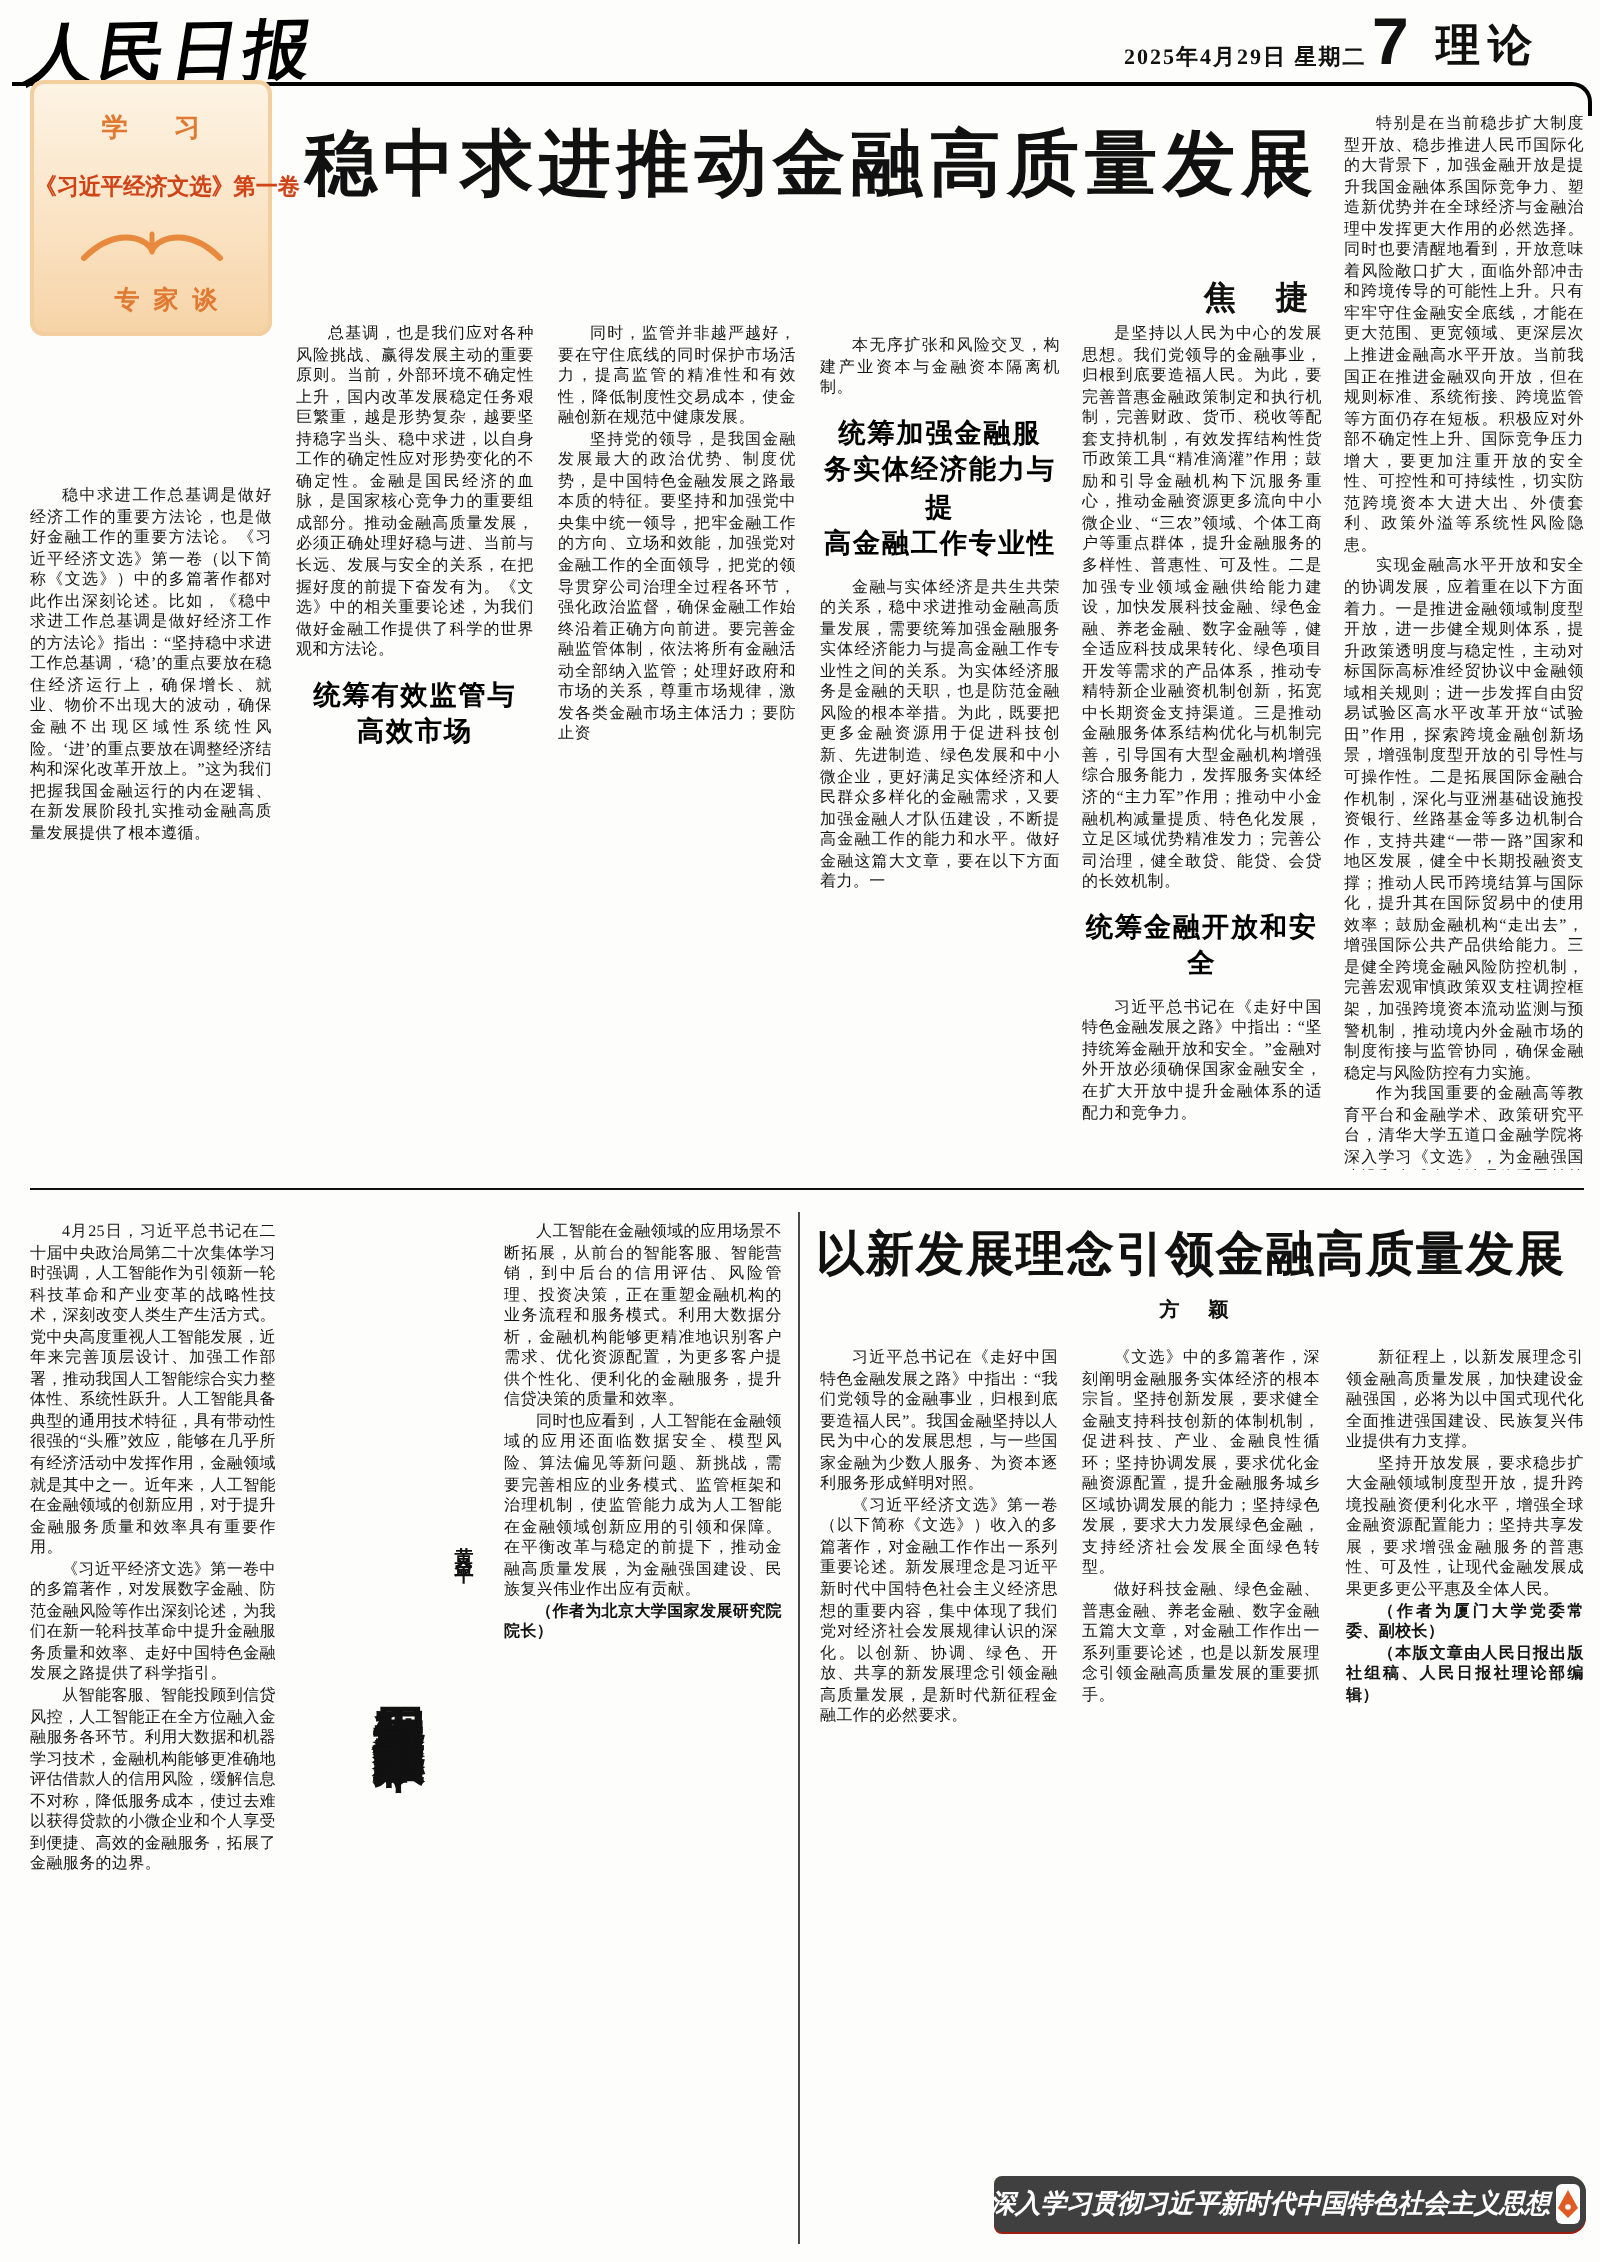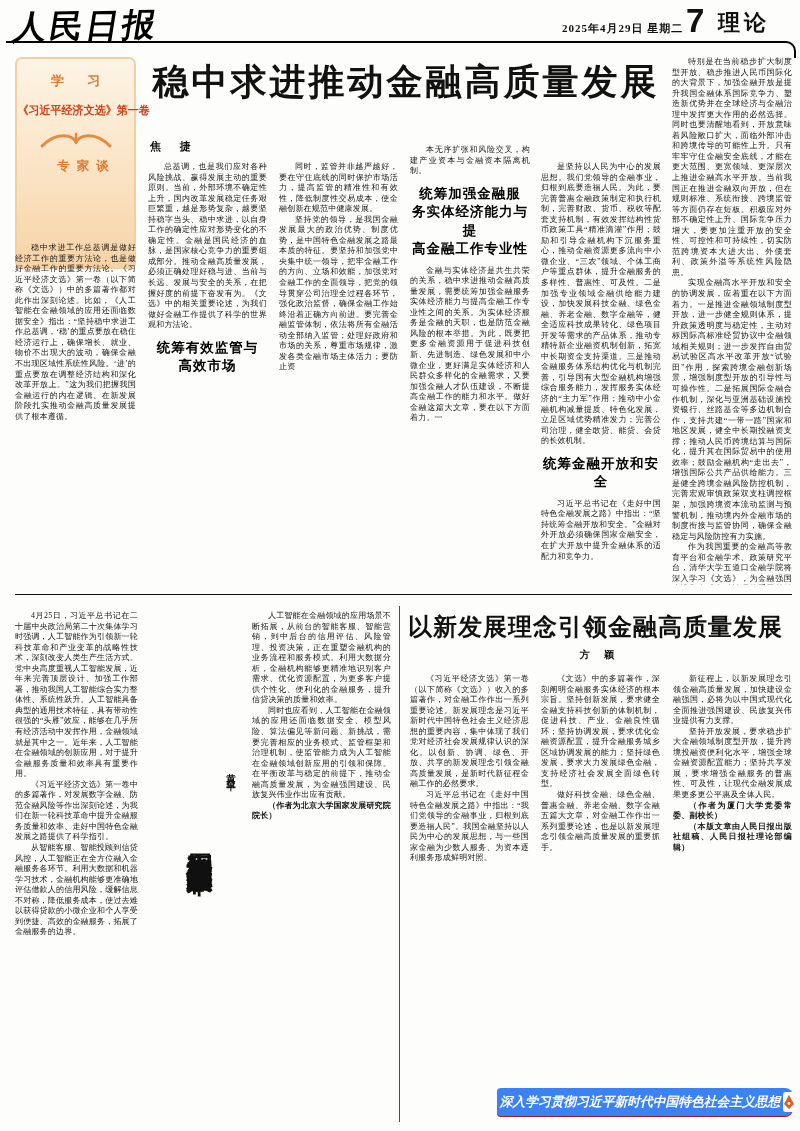--- a/index.html
+++ b/index.html
@@ -12,46 +12,46 @@
   .head-date{position:absolute;left:562px;top:21px;font-size:11px;font-weight:bold;letter-spacing:1px;}
   .head-pageno{position:absolute;left:686px;top:2px;font-size:33px;font-weight:bold;
         font-family:"Liberation Sans",sans-serif;}
   .head-section{position:absolute;left:718px;top:8px;font-size:22px;font-weight:bold;letter-spacing:4px;
         font-family:"Liberation Sans",sans-serif;}
   .head-rule{position:absolute;left:6px;top:41px;width:774px;border-top:2px solid #000;}
   .head-hook{position:absolute;left:779px;top:41px;width:15px;height:15px;
         border-top:2px solid #000;border-right:2px solid #000;border-top-right-radius:10px;}
 
   
-  .expert-box{position:absolute;left:15px;top:57px;width:121px;height:212px;border-radius:7px;
+  .expert-box{position:absolute;left:15px;top:40px;width:121px;height:128px;border-radius:7px;
         background:linear-gradient(180deg,#fdf4e5 0%,#fae3c4 55%,#f6d3a6 100%);
         box-shadow:inset 0 0 0 2px #f3cf9f;text-align:center;}
   .expert-line1{margin-top:15px;font-size:13px;letter-spacing:10px;padding-left:10px;color:#e07a33;font-weight:bold;}
   .expert-title{margin-top:13px;font-size:11.5px;font-weight:bold;color:#cf4317;white-space:nowrap;
         transform:scaleX(.96);}
   .expert-book{margin-top:8px;}
   .expert-line3{margin-top:2px;font-size:12.5px;letter-spacing:7px;padding-left:22px;color:#e07a33;font-weight:bold;}
 
   
   .a1-title{position:absolute;left:150px;top:58px;width:512px;text-align:center;font-size:36px;
         font-weight:bold;letter-spacing:3px;font-family:"Liberation Sans",sans-serif;white-space:nowrap;}
-  .a1-author{position:absolute;left:150px;top:139px;width:512px;text-align:left;font-size:11px;
+  .a1-author{position:absolute;left:150px;top:139px;width:512px;text-align:right;font-size:16px;
         font-weight:bold;letter-spacing:8px;}
 
   .col{position:absolute;overflow:hidden;text-align:justify;font-size:8px;line-height:10.55px;
         color:#161616;letter-spacing:.2px;}
   .col p{margin:0;text-indent:2em;}
   .col-head{font-weight:bold;text-align:center;font-size:13.5px;line-height:18.5px;margin:8px 0 7px;
         white-space:pre-line;text-indent:0;letter-spacing:1px;font-family:"Liberation Sans",sans-serif;color:#000;}
   .byline{font-weight:bold;text-indent:2em;margin-top:2px;}
 
   .c-a1a{left:15px;top:243px;width:121px;height:341px;}
   .c-a1b{left:148px;top:162px;width:119px;height:423px;}
   .c-a1c{left:279px;top:162px;width:119px;height:423px;}
-  .c-a1d{left:410px;top:145px;width:120px;height:423px;}
+  .c-a1d{left:410px;top:168px;width:120px;height:423px;}
   .c-a1e{left:541px;top:162px;width:120px;height:423px;}
   .c-a1f{left:672px;top:57px;width:120px;height:528px;}
 
   
   .mid-rule{position:absolute;left:15px;top:594px;width:777px;border-top:1.5px solid #111;}
   .v-rule{position:absolute;left:399px;top:606px;height:516px;border-left:1px solid #4a4a4a;}
 
   
   .a2-title{position:absolute;left:160px;top:616px;width:58px;height:448px;writing-mode:vertical-rl;
         text-orientation:upright;font-size:26px;font-weight:bold;letter-spacing:1px;
@@ -65,22 +65,22 @@
   .a3-title{position:absolute;left:408px;top:611px;width:384px;text-align:left;font-size:24px;
         font-weight:bold;letter-spacing:1px;font-family:"Liberation Sans",sans-serif;white-space:nowrap;}
   .a3-author{position:absolute;left:408px;top:648px;width:384px;text-align:center;font-size:10px;
         font-weight:bold;letter-spacing:6px;}
   .c-a3a{left:410px;top:674px;width:119px;height:448px;}
   .c-a3b{left:541px;top:674px;width:119px;height:406px;}
   .c-a3c{left:673px;top:674px;width:119px;height:406px;}
   .editor-note{font-weight:bold;text-indent:2em;margin-top:6px;}
 
   
-  .banner{position:absolute;left:497px;top:1088px;width:296px;height:28px;background:#3b82f6;
-        border-radius:4px 8px 8px 4px;display:flex;align-items:center;box-shadow:0 1px 0 #9e1d11;}
+  .banner{position:absolute;left:497px;top:1088px;width:296px;height:28px;background:#404040;
+        border-radius:4px 8px 8px 4px;display:flex;align-items:center;box-shadow:0 1px 0 #9e1d11;justify-content:flex-end;}
   .banner-text{flex:1;color:#fff;font-weight:bold;font-size:13px;font-style:italic;
         font-family:"Liberation Sans",sans-serif;text-align:center;letter-spacing:0;white-space:nowrap;
         transform:scaleX(.98);}
   .banner-icon{width:18px;height:20px;background:#fff;border-radius:3px;margin-right:3px;
         display:flex;align-items:center;justify-content:center;}
 </style>
 </head>
 <body>
 
 <div id="page">
@@ -103,21 +103,21 @@
       </svg>
     </div>
     <div class="expert-line3">专家谈</div>
   </div>
 
   <div class="a1-title">稳中求进推动金融高质量发展</div>
   <div class="a1-author">焦  捷</div>
 
   <div class="col c-a1a">
     <div>
-        <p>稳中求进工作总基调是做好经济工作的重要方法论，也是做好金融工作的重要方法论。《习近平经济文选》第一卷（以下简称《文选》）中的多篇著作都对此作出深刻论述。比如，《人工智能在金融领域的应用还面临数据安全》指出：“坚持稳中求进工作总基调，‘稳’的重点要放在稳住经济运行上，确保增长、就业、物价不出现大的波动，确保金融不出现区域性系统性风险。‘进’的重点要放在调整经济结构和深化改革开放上。”这为我们把握我国金融运行的内在逻辑、在新发展阶段扎实推动金融高质量发展提供了根本遵循。</p>
+        <p>稳中求进工作总基调是做好经济工作的重要方法论，也是做好金融工作的重要方法论。《习近平经济文选》第一卷（以下简称《文选》）中的多篇著作都对此作出深刻论述。比如，《稳中求进工作总基调是做好经济工作的方法论》指出：“坚持稳中求进工作总基调，‘稳’的重点要放在稳住经济运行上，确保增长、就业、物价不出现大的波动，确保金融不出现区域性系统性风险。‘进’的重点要放在调整经济结构和深化改革开放上。”这为我们把握我国金融运行的内在逻辑、在新发展阶段扎实推动金融高质量发展提供了根本遵循。</p>
       </div>
   </div>
   <div class="col c-a1b">
     <div>
         <p>总基调，也是我们应对各种风险挑战、赢得发展主动的重要原则。当前，外部环境不确定性上升，国内改革发展稳定任务艰巨繁重，越是形势复杂，越要坚持稳字当头、稳中求进，以自身工作的确定性应对形势变化的不确定性。金融是国民经济的血脉，是国家核心竞争力的重要组成部分。推动金融高质量发展，必须正确处理好稳与进、当前与长远、发展与安全的关系，在把握好度的前提下奋发有为。《文选》中的相关重要论述，为我们做好金融工作提供了科学的世界观和方法论。</p>
       </div>
     <div class="col-head">统筹有效监管与
 高效市场</div>
   </div>
   <div class="col c-a1c">
@@ -172,22 +172,22 @@
         <p>人工智能在金融领域的应用场景不断拓展，从前台的智能客服、智能营销，到中后台的信用评估、风险管理、投资决策，正在重塑金融机构的业务流程和服务模式。利用大数据分析，金融机构能够更精准地识别客户需求、优化资源配置，为更多客户提供个性化、便利化的金融服务，提升信贷决策的质量和效率。</p>
         <p>同时也应看到，人工智能在金融领域的应用还面临数据安全、模型风险、算法偏见等新问题、新挑战，需要完善相应的业务模式、监管框架和治理机制，使监管能力成为人工智能在金融领域创新应用的引领和保障。在平衡改革与稳定的前提下，推动金融高质量发展，为金融强国建设、民族复兴伟业作出应有贡献。</p>
       </div>
     <p class="byline">（作者为北京大学国家发展研究院院长）</p>
   </div>
 
   <div class="a3-title">以新发展理念引领金融高质量发展</div>
   <div class="a3-author">方  颖</div>
   <div class="col c-a3a">
     <div>
+        <p>习近平总书记在《走好中国特色金融发展之路》中指出：“我们党领导的金融事业，归根到底要造福人民”。我国金融坚持以人民为中心的发展思想，与一些国家金融为少数人服务、为资本逐利服务形成鲜明对照。</p>
         <p>《习近平经济文选》第一卷（以下简称《文选》）收入的多篇著作，对金融工作作出一系列重要论述。新发展理念是习近平新时代中国特色社会主义经济思想的重要内容，集中体现了我们党对经济社会发展规律认识的深化。以创新、协调、绿色、开放、共享的新发展理念引领金融高质量发展，是新时代新征程金融工作的必然要求。</p>
-        <p>习近平总书记在《走好中国特色金融发展之路》中指出：“我们党领导的金融事业，归根到底要造福人民”。我国金融坚持以人民为中心的发展思想，与一些国家金融为少数人服务、为资本逐利服务形成鲜明对照。</p>
       </div>
   </div>
   <div class="col c-a3b">
     <div>
         <p>《文选》中的多篇著作，深刻阐明金融服务实体经济的根本宗旨。坚持创新发展，要求健全金融支持科技创新的体制机制，促进科技、产业、金融良性循环；坚持协调发展，要求优化金融资源配置，提升金融服务城乡区域协调发展的能力；坚持绿色发展，要求大力发展绿色金融，支持经济社会发展全面绿色转型。</p>
         <p>做好科技金融、绿色金融、普惠金融、养老金融、数字金融五篇大文章，对金融工作作出一系列重要论述，也是以新发展理念引领金融高质量发展的重要抓手。</p>
       </div>
   </div>
   <div class="col c-a3c">
     <div>

